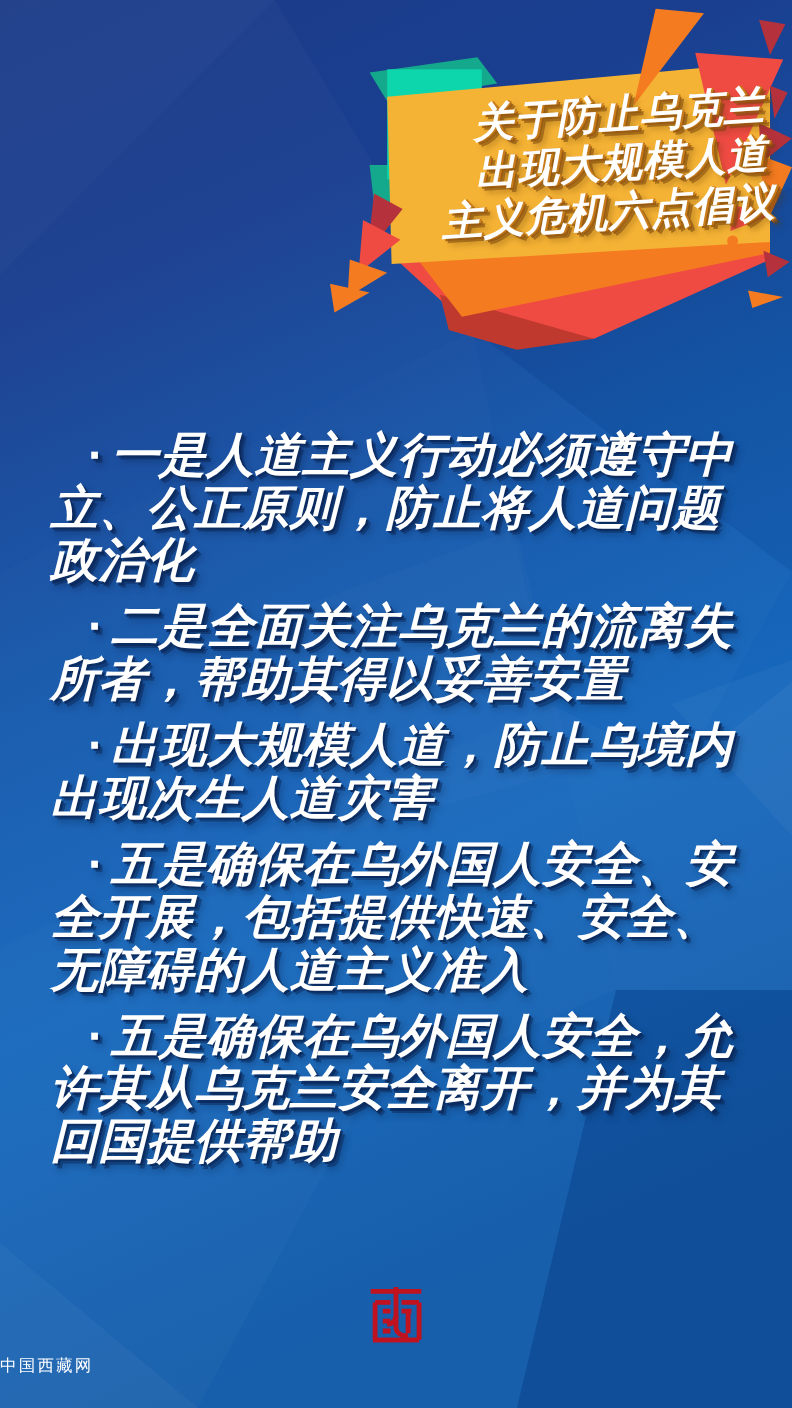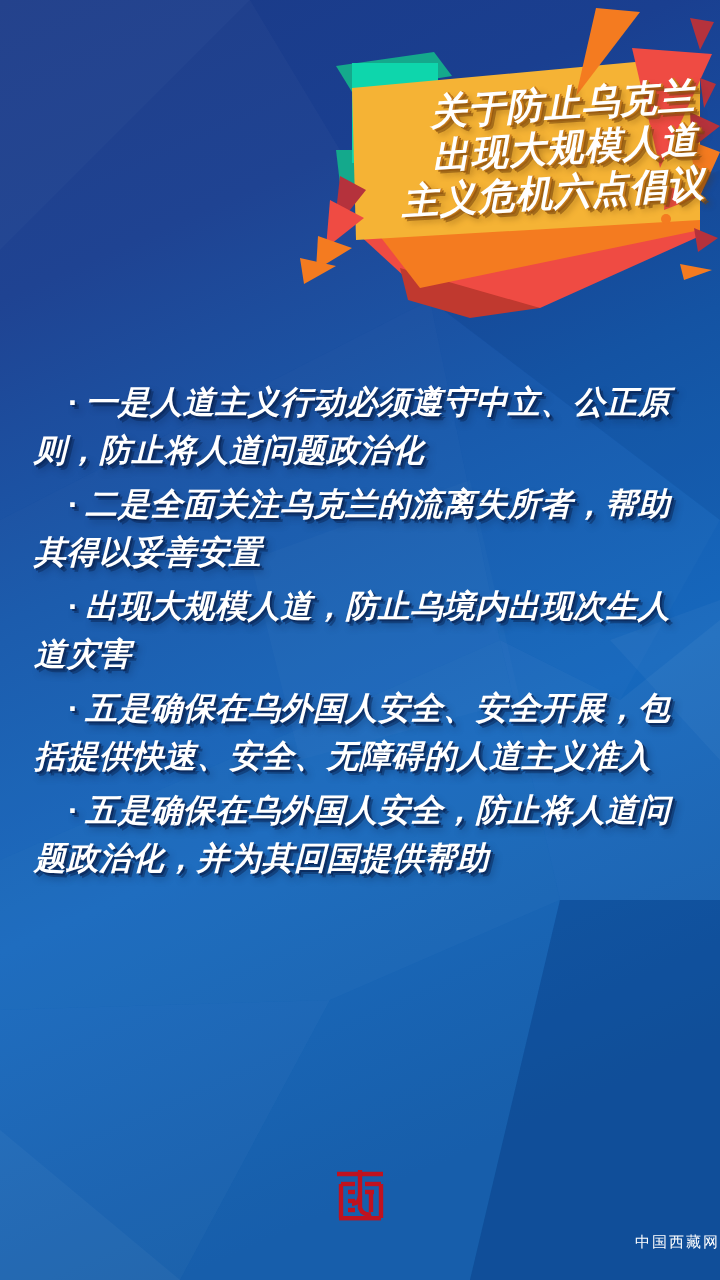--- a/index.html
+++ b/index.html
@@ -52,23 +52,23 @@
     position:absolute;
     left:0;top:378px;
     width:720px;
     padding:0 26px 0 34px;
     z-index:5;
   }
   .item{
     margin:0 0 6px 0;
   }
   .item p{
-    margin:0;
+    margin:12px;
     color:#ffffff;
-    font-size:32px;
+    font-size:43px;
     line-height:48px;
     font-weight:bold;
     font-style:italic;
     letter-spacing:.5px;
     text-indent:34px;
     text-shadow:
       2px 2px 0 rgba(10,40,90,.85),
       4px 4px 0 rgba(8,34,78,.45),
       5px 6px 7px rgba(5,25,60,.35);
   }
@@ -76,21 +76,21 @@
     font-style:normal;
     font-weight:bold;
     padding-right:6px;
   }
 
   
   .footer{
     position:absolute;
     left:0;bottom:28px;
     width:720px;
-    text-align:right;
+    text-align:left;
     z-index:6;
   }
   .footer .mark{display:block;margin:0 auto 6px auto;}
   .footer .site-name{
     display:block;
     color:#ffffff;
     font-size:15px;
     letter-spacing:2px;
     line-height:20px;
     font-weight:normal;
@@ -186,21 +186,21 @@
 
     <div class="item">
       <p><span class="bullet">·</span><span>出现大规模人道，防止乌境内出现次生人道灾害</span></p>
     </div>
 
     <div class="item">
       <p><span class="bullet">·</span><span>五是确保在乌外国人安全、安全开展，包括提供快速、安全、无障碍的人道主义准入</span></p>
     </div>
 
     <div class="item">
-      <p><span class="bullet">·</span><span>五是确保在乌外国人安全，防止将人道问题政治化，并为其回国提供帮助</span></p>
+      <p><span class="bullet">·</span><span>五是确保在乌外国人安全，允许其从乌克兰安全离开，并为其回国提供帮助</span></p>
     </div>
 
 
   </div>
 
   <div class="footer">
     <svg class="mark" width="62" height="58" viewBox="0 0 62 58" aria-hidden="true">
       <g fill="none" stroke="#c0121f" stroke-width="4.4">
         <path d="M8 6 H54"></path>
         <path d="M31 2 V20"></path>

